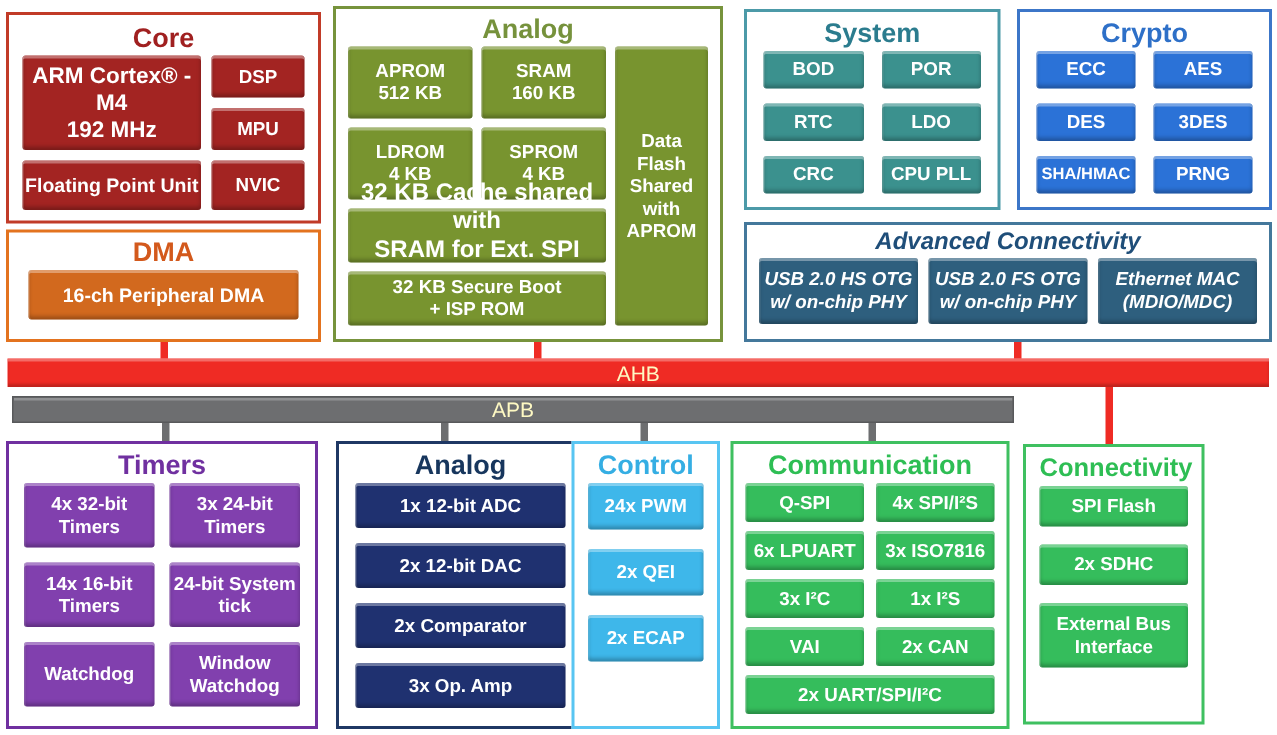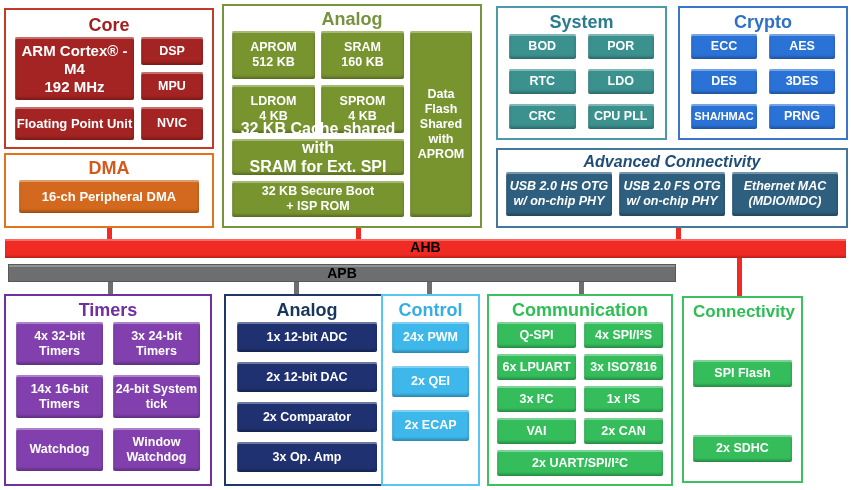--- a/index.html
+++ b/index.html
@@ -56,22 +56,22 @@
   .p-crypto .panel-title { color:#2E70C8; }
   .grid2 { display:grid; grid-template-columns:1fr 1fr; gap:10px 12px; grid-auto-rows:25px; }
   .blk-small { font-size:11px; }
 
   
   .p-advconn { left:496px; top:148px; width:352px; height:80px; border-color:#44789B; padding:1px 8px 8px;font-style:italic; }
   .p-advconn .panel-title { color:#1F4E79; font-size:16px; line-height:21px; }
   .adv-grid { display:grid; grid-template-columns:1fr 1fr 1fr; gap:7px; grid-auto-rows:44px; }
 
   
-  .bus { position:absolute; display:flex; align-items:flex-start; justify-content:center;
-         color:#000000; font-weight:bold; font-size:14px; }
+  .bus { position:absolute; display:flex; align-items:center; justify-content:center;
+         color:#fef9c3; font-weight:normal; font-size:14px; }
   .bus-ahb { left:5px; top:239px; width:841px; height:19px; background:#EF2B24;
              box-shadow: inset 0 2px 0 rgba(255,255,255,.3), inset 0 -2px 2px rgba(0,0,0,.2); }
   .bus-apb { left:8px; top:264px; width:668px; height:18px; background:#6D6E70; border:1px solid #58595B;
              box-shadow: inset 0 2px 0 rgba(255,255,255,.25); }
 
   .vconn { position:absolute; width:5px; }
   .vred  { background:#EF2B24; }
   .vgray { background:#6D6E70; }
 
   
@@ -90,21 +90,21 @@
   .p-control .blk { height:31px; flex:none; }
 
   .p-comm { left:487px; top:294px; width:186px; height:192px; border-color:#3FC060; padding:2px 8px 8px; }
   .p-comm .panel-title { color:#2EBE54; }
   .comm-grid { display:grid; grid-template-columns:1fr 1fr; gap:6px 8px; grid-auto-rows:26px; }
   .blk-uartspi { grid-column:1/3; }
 
   .p-conn { left:682px; top:296px; width:121px; height:187px; border-color:#3FC060; padding:2px 9px; }
   .p-conn .panel-title { color:#2EBE54; font-size:17px; }
   .p-conn .stack { gap:12px; }
-  .p-conn .blk { height:27px; flex:none;margin-top:36px; }
+  .p-conn .blk { height:27px; flex:none; }
   .p-conn .blk-ebi { height:43px; }
 </style>
 </head>
 <body>
 
 <div id="stage">
 
   <div class="panel p-core">
     <div class="panel-title">Core</div>
     <div class="core-grid">

